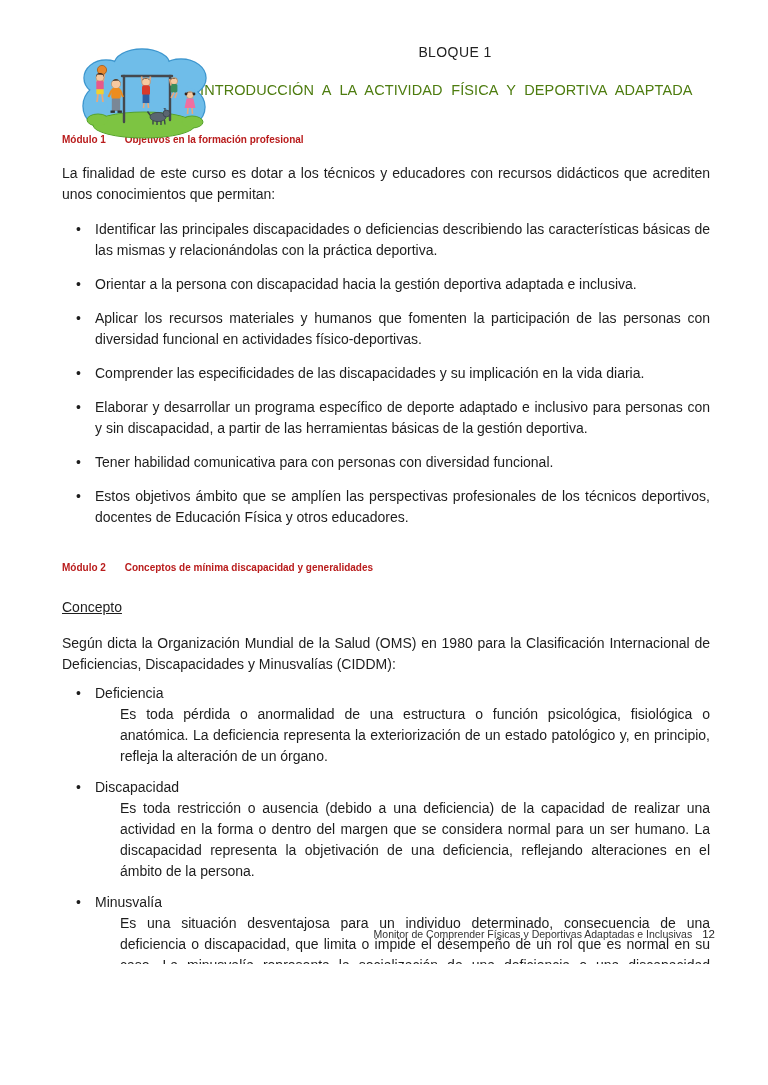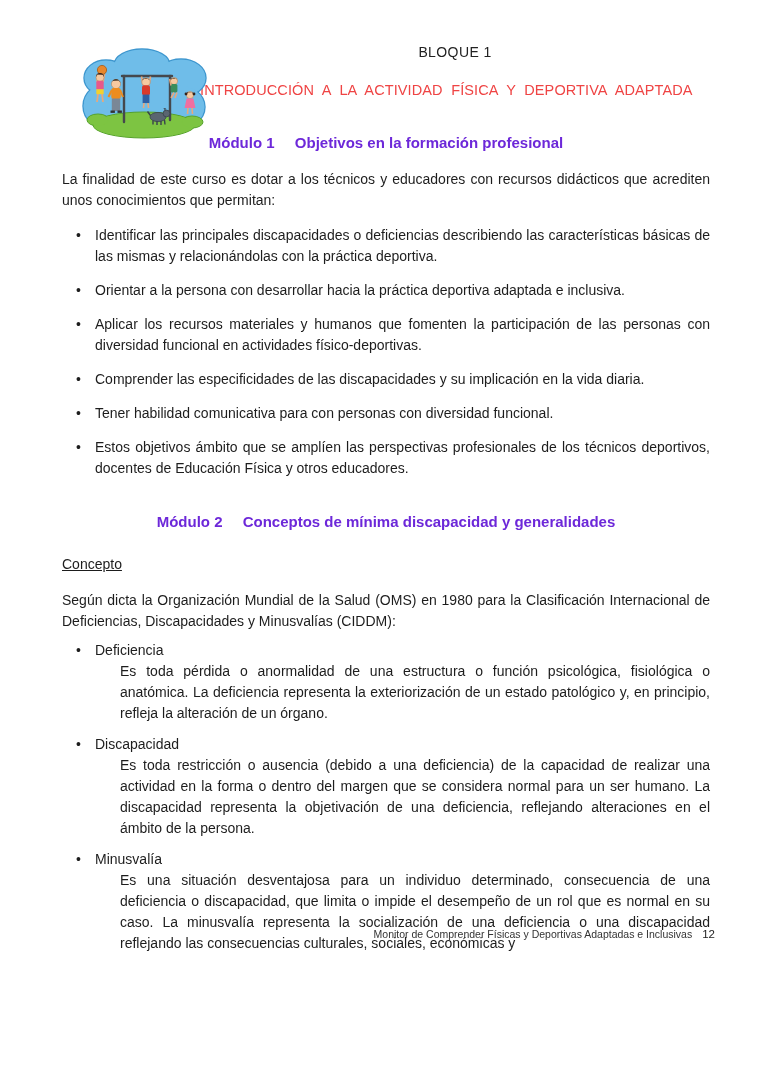--- a/index.html
+++ b/index.html
@@ -27,27 +27,27 @@
     letter-spacing: 0.4px;
     color: #222;
   }
   .main-title {
     font-size: 14.5px;
     font-weight: normal;
     margin-top: 22px;
     white-space: nowrap;
     word-spacing: 4.5px;
     letter-spacing: 0.1px;
-    color: #ef4444;
+    color: #4d7c0f;
   }
   .module-heading {
-    font-size: 15px;
+    font-size: 10px;
     font-weight: bold;
-    text-align: center;
-    color: #6d28d9;
+    text-align: left;
+    color: #b91c1c;
   }
   .module-heading.m1 { margin-top: 36px; }
   .module-heading.m2 { margin-top: 34px; }
   .module-num { margin-right: 16px; }
   .body-text {
     font-size: 14px;
     line-height: 21px;
     text-align: justify;
     margin-top: 18px;
   }
@@ -202,23 +202,24 @@
 
   <h2 class="module-heading m1">
     <span class="module-num">Módulo 1</span>
     <span>Objetivos en la formación profesional</span>
   </h2>
 
   <p class="body-text">La finalidad de este curso es dotar a los técnicos y educadores con recursos didácticos que acrediten unos conocimientos que permitan:</p>
 
   <ul class="bullet-list">
     <li><span>Identificar las principales discapacidades o deficiencias describiendo las características básicas de las mismas y relacionándolas con la práctica deportiva.</span></li>
-    <li><span>Orientar a la persona con desarrollar hacia la práctica deportiva adaptada e inclusiva.</span></li>
+    <li><span>Orientar a la persona con discapacidad hacia la gestión deportiva adaptada e inclusiva.</span></li>
     <li><span>Aplicar los recursos materiales y humanos que fomenten la participación de las personas con diversidad funcional en actividades físico-deportivas.</span></li>
     <li><span>Comprender las especificidades de las discapacidades y su implicación en la vida diaria.</span></li>
+    <li><span>Elaborar y desarrollar un programa específico de deporte adaptado e inclusivo para personas con y sin discapacidad, a partir de las herramientas básicas de la gestión deportiva.</span></li>
     <li><span>Tener habilidad comunicativa para con personas con diversidad funcional.</span></li>
     <li><span>Estos objetivos ámbito que se amplíen las perspectivas profesionales de los técnicos deportivos, docentes de Educación Física y otros educadores.</span></li>
   </ul>
 
   <h2 class="module-heading m2">
     <span class="module-num">Módulo 2</span>
     <span>Conceptos de mínima discapacidad y generalidades</span>
   </h2>
 
   <div class="subheading">Concepto</div>

